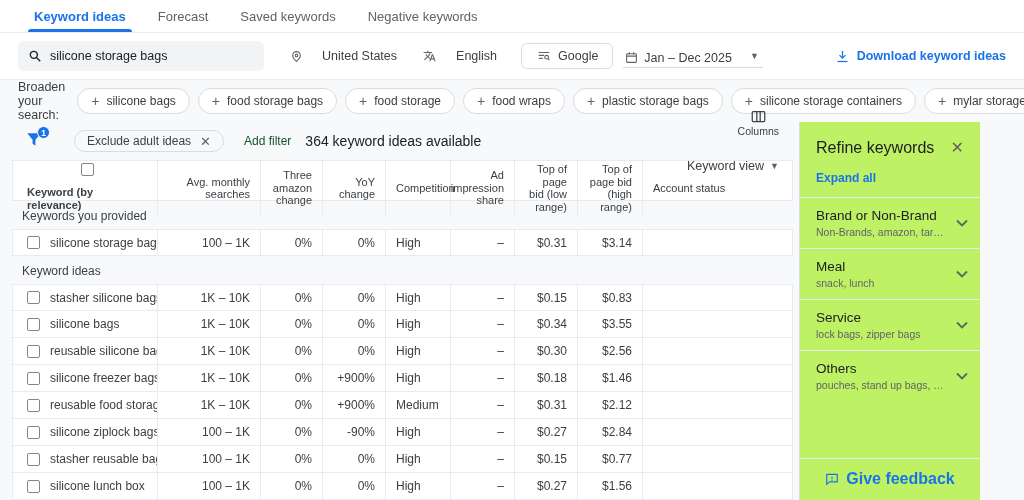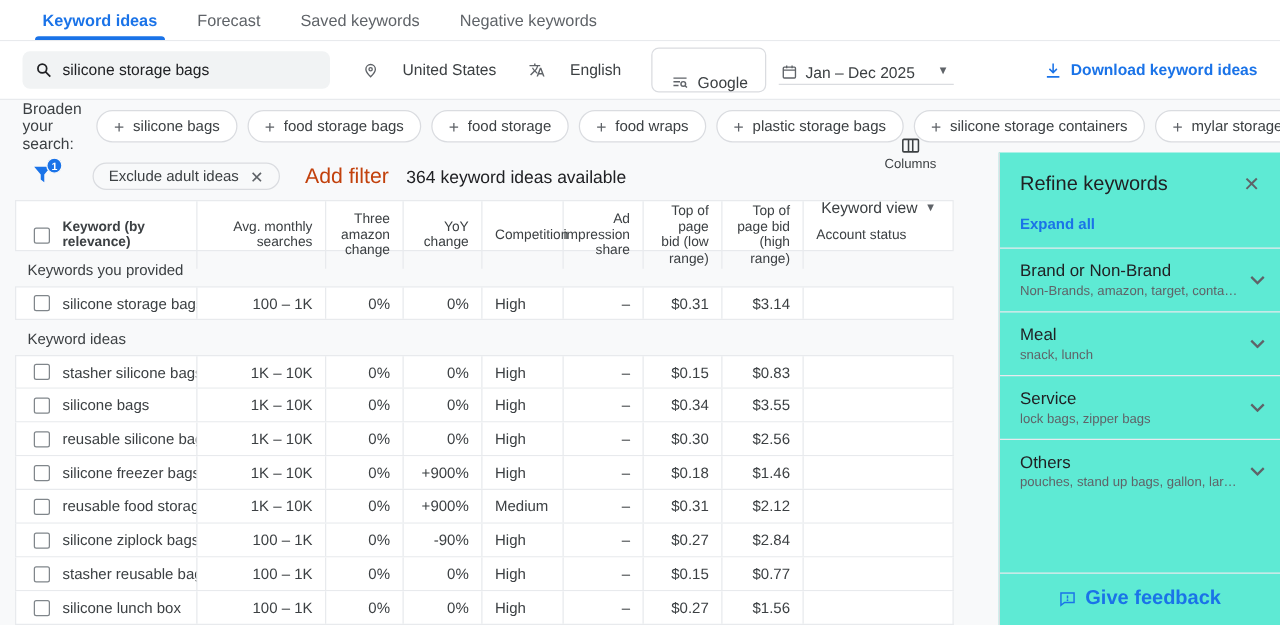--- a/index.html
+++ b/index.html
@@ -17,21 +17,21 @@
 
   
   .searchbar { height:47px; background:#fff; border-bottom:1px solid #e8eaed;
     display:flex; align-items:center; padding:0 18px; }
   .search-pill { width:246px; height:30px; background:#f1f3f4; border-radius:6px;
     display:flex; align-items:center; padding:0 10px; gap:8px; }
   .search-pill span { font-size:12.5px; color:#202124; }
   .setting { display:flex; align-items:center; gap:19px; font-size:12.5px;
     color:#3c4043; margin-left:26px; cursor:pointer; }
   .network-box { margin-left:24px; border:1px solid #dadce0; border-radius:6px;
-    height:36px; display:flex; align-items:flex-end; padding:0 14px; gap:6px;
+    height:26px; display:flex; align-items:center; padding:0 14px; gap:6px;
     font-size:12.5px; color:#3c4043; cursor:pointer; background:#fff; }
   .date-ctl { margin-left:10px; display:flex; align-items:flex-start; gap:6px;
     font-size:12.5px; color:#3c4043; border-bottom:1px solid #dadce0;
     padding:6px 4px 2px 2px; cursor:pointer; }
   .date-ctl .arrow { color:#5f6368; font-size:9px; margin-left:12px; }
   .download { margin-left:auto; display:flex; align-items:center; gap:7px;
     color:#1a73e8; font-size:12.5px; font-weight:bold; cursor:pointer; }
 
   
   .broaden { height:42px; display:flex; align-items:center; padding:0 18px;
@@ -51,54 +51,54 @@
     padding-left:12px; }
   .funnel-wrap { position:relative; width:22px; height:22px; cursor:pointer; }
   .funnel-badge { position:absolute; top:-4px; right:-4px; width:13px; height:13px;
     background:#1a73e8; border:1.5px solid #f8f9fa; border-radius:50%;
     color:#fff; font-size:8.5px; display:flex; align-items:center;
     justify-content:center; font-weight:bold; }
   .exclude-chip { height:22px; border:1px solid #dadce0; border-radius:14px;
     display:flex; align-items:center; gap:9px; padding:0 12px; font-size:12px;
     color:#3c4043; cursor:pointer; margin-left:14px; }
   .exclude-chip .x { color:#5f6368; font-size:13px; }
-  .add-filter { font-size:17px; color:#c2410c; cursor:pointer; margin-left:6px; }
+  .add-filter { font-size:12px; color:#14532d; cursor:pointer; margin-left:6px; }
   .results { font-size:14px; color:#202124; }
   .toolbar-right { margin-left:auto; display:flex; align-items:flex-end; gap:22px;
     padding-right:14px;flex-direction:column; }
   .columns-ctl { display:flex; flex-direction:column; align-items:center;
     gap:2px; font-size:10.5px; color:#3c4043; cursor:pointer; }
   .view-ctl { display:flex; align-items:center; gap:6px; font-size:12.5px;
     color:#3c4043; cursor:pointer; }
   .view-ctl .arrow { font-size:9px; color:#5f6368; }
 
   
   .grid-row { display:grid;
     grid-template-columns:145px 103px 62px 63px 65px 64px 63px 65px 1fr; }
   .thead { background:#fff; border:1px solid #e8eaed; height:41px; }
   .th { font-size:11px; color:#3c4043; display:flex; align-items:center;
     padding:2px 10px; line-height:12.5px; border-right:1px solid #e8eaed; }
   .th:last-child { border-right:none; }
   .th.right { justify-content:flex-end; text-align:right; }
-  .th.kw { font-weight:bold; gap:10px; padding-left:14px; }
+  .th.kw { font-weight:bold; gap:10px; padding-left:14px;flex-direction:column; }
   .section-label { font-size:12px; color:#3c4043; padding:8px 0 6px 10px; }
   .tr { background:#fff; border:1px solid #e8eaed; border-top:none; height:27px; }
   .tr.first { border-top:1px solid #e8eaed; }
   .td { font-size:12px; color:#3c4043; display:flex; align-items:center;
     padding:0 10px; border-right:1px solid #e8eaed; overflow:hidden;
     white-space:nowrap; }
   .td:last-child { border-right:none; }
   .td.right { justify-content:flex-end; }
   .td.kw { gap:10px; padding-left:14px; }
   .cb { width:13px; height:13px; border:1.5px solid #80868b; border-radius:2px;
     background:#fff; flex:none; cursor:pointer; }
 
   
-  .panel { width:225px; background:#5eead4; border-left:1px solid #dadce0;
-    display:flex; flex-direction:column;margin-left:30px; }
+  .panel { width:181px; background:#bef264; border-left:1px solid #dadce0;
+    display:flex; flex-direction:column; }
   .panel-head { display:flex; align-items:center; justify-content:space-between;
     padding:16px 16px 0 16px; }
   .panel-title { font-size:16px; color:#202124; }
   .panel-close { color:#5f6368; font-size:16px; cursor:pointer; }
   .expand-all { color:#1a73e8; font-size:12px; font-weight:bold; cursor:pointer;
     padding:14px 8px 12px 16px; }
   .cat { border-top:1px solid #e8eaed; padding:10px 12px 10px 16px;
     display:flex; align-items:center; cursor:pointer; }
   .cat-text { flex:1; min-width:0; }
   .cat-name { font-size:13.5px; color:#202124; }

